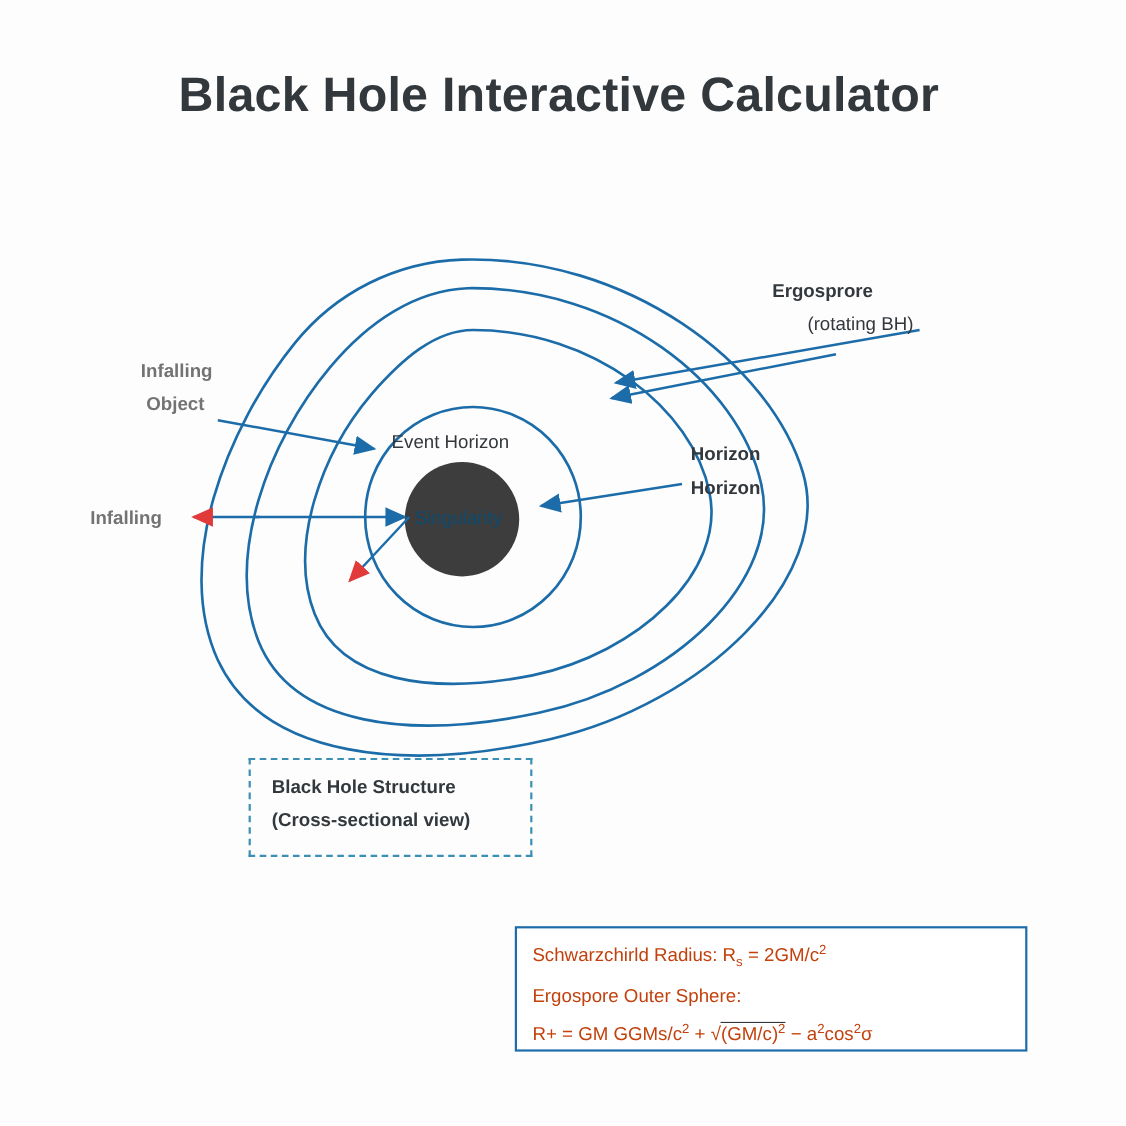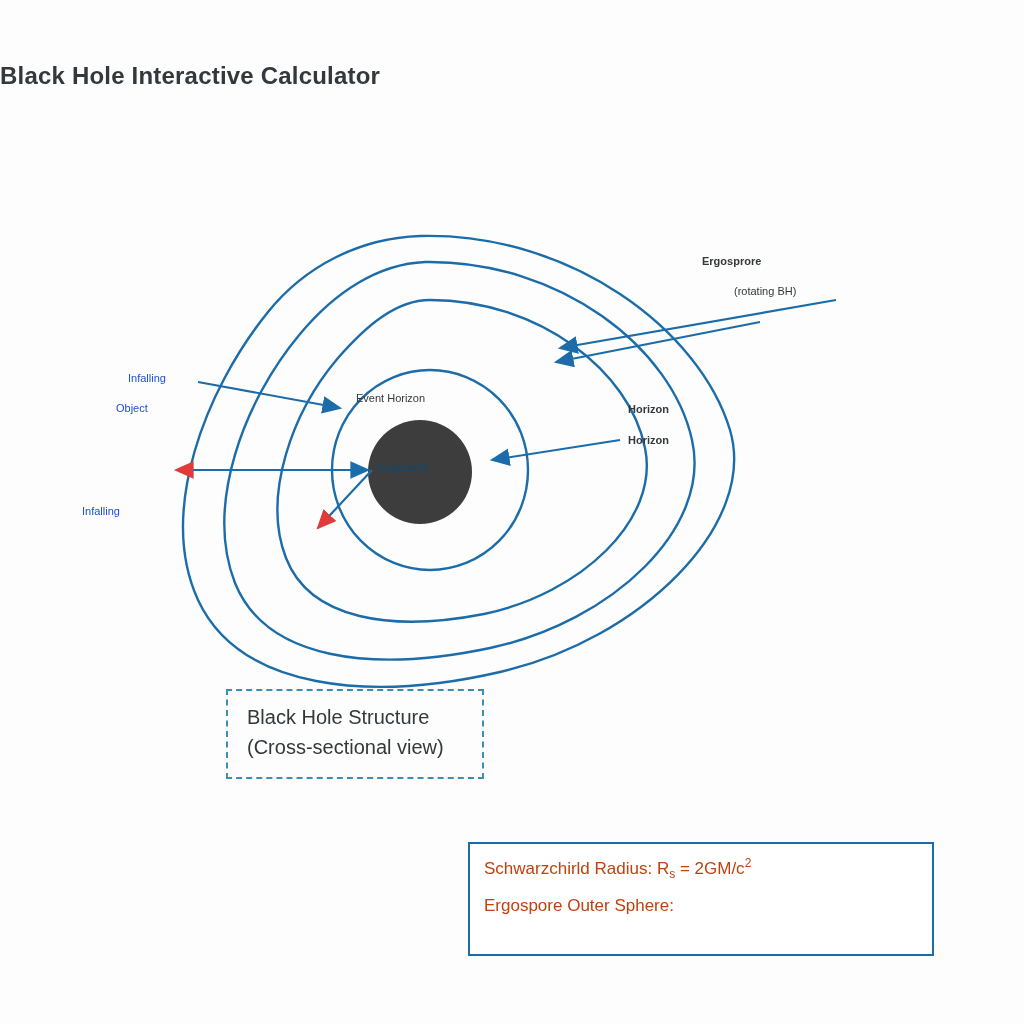--- a/index.html
+++ b/index.html
@@ -15,64 +15,64 @@
     width: 1024px;
     height: 1024px;
     background: #fdfdfd;
     overflow: hidden;
   }
   #title {
     position: absolute;
     left: 0;
     top: 62px;
     width: 1016px;
-    text-align: left;
-    font-size: 24px;
+    text-align: center;
+    font-size: 44px;
     font-weight: bold;
     color: #33383d;
     letter-spacing: 0.2px;
   }
   svg.diagram {
     position: absolute;
     left: 0;
     top: 0;
     width: 1024px;
     height: 1024px;
   }
   .lbl {
     position: absolute;
-    font-size: 11px;
+    font-size: 17px;
     color: #33383d;
     white-space: nowrap;
   }
   .lbl-bold {
     font-weight: bold;
   }
   .lbl-blue {
-    color: #1d4ed8;
-    font-weight: normal;
-    margin-top: 44px;
+    color: #737373;
+    font-weight: bold;
   }
   .lbl-white {
     color: #0c4a6e;
   }
   .caption-box {
     position: absolute;
     left: 226px;
     top: 689px;
     width: 258px;
     height: 90px;
     border: 2px dashed #3b8fb5;
     box-sizing: border-box;
   }
   .caption-text {
     position: absolute;
-    font-size: 20px;
+    font-size: 17px;
     color: #33383d;
     white-space: nowrap;
+    font-weight: bold;
   }
   .formula-box {
     position: absolute;
     left: 468px;
     top: 842px;
     width: 466px;
     height: 114px;
     border: 2px solid #1b6ca8;
     box-sizing: border-box;
     background: #ffffff;
@@ -148,21 +148,21 @@
 
     <path d="M 236 470 L 176 470" stroke="#1b6ca8" stroke-width="2.2" fill="none" marker-end="url(#arrowRed)"></path>
 
     <path d="M 372 470 L 318 528" stroke="#1b6ca8" stroke-width="2.2" fill="none" marker-end="url(#arrowRed)"></path>
   </svg>
 
   <div class="lbl lbl-bold" style="left:702px; top:255px;">Ergosprore</div>
   <div class="lbl" style="left:702px; top:285px;margin-left:32px;">(rotating BH)</div>
 
   <div class="lbl lbl-blue" style="left:128px; top:328px;">Infalling</div>
-  <div class="lbl lbl-blue" style="left:116px; top:358px;">Object</div>
+  <div class="lbl lbl-blue" style="left:133px; top:358px;">Object</div>
 
   <div class="lbl" style="left:356px; top:392px;">Event Horizon</div>
 
   <div class="lbl lbl-bold" style="left:628px; top:403px;">Horizon</div>
   <div class="lbl lbl-bold" style="left:628px; top:434px;">Horizon</div>
 
   <div class="lbl lbl-white" style="left:377px; top:461px;">Singularity</div>
 
   <div class="lbl lbl-blue" style="left:82px; top:461px;">Infalling</div>
 
@@ -171,14 +171,17 @@
   <div class="caption-text" style="left:247px; top:736px;text-align:center;">(Cross-sectional view)</div>
 
   <div class="formula-box"></div>
 
   <div class="formula-line" style="left:484px; top:856px;">
     <span>Schwarzchirld Radius: R</span><span class="sub">s</span><span> = 2GM/c</span><span class="sup">2</span>
   </div>
 
   <div class="formula-line" style="left:484px; top:896px;">Ergospore Outer Sphere:</div>
 
+  <div class="formula-line" style="left:484px; top:928px;">
+    <span>R+ = GM GGMs/c</span><span class="sup">2</span><span> + </span><span>√</span><span class="sqrt-wrap"><span class="sqrt-bar"></span><span>(GM/c)</span><span class="sup">2</span></span><span> − a</span><span class="sup">2</span><span>cos</span><span class="sup">2</span><span>σ</span>
+  </div>
 
 </div>
 
 </body></html>

